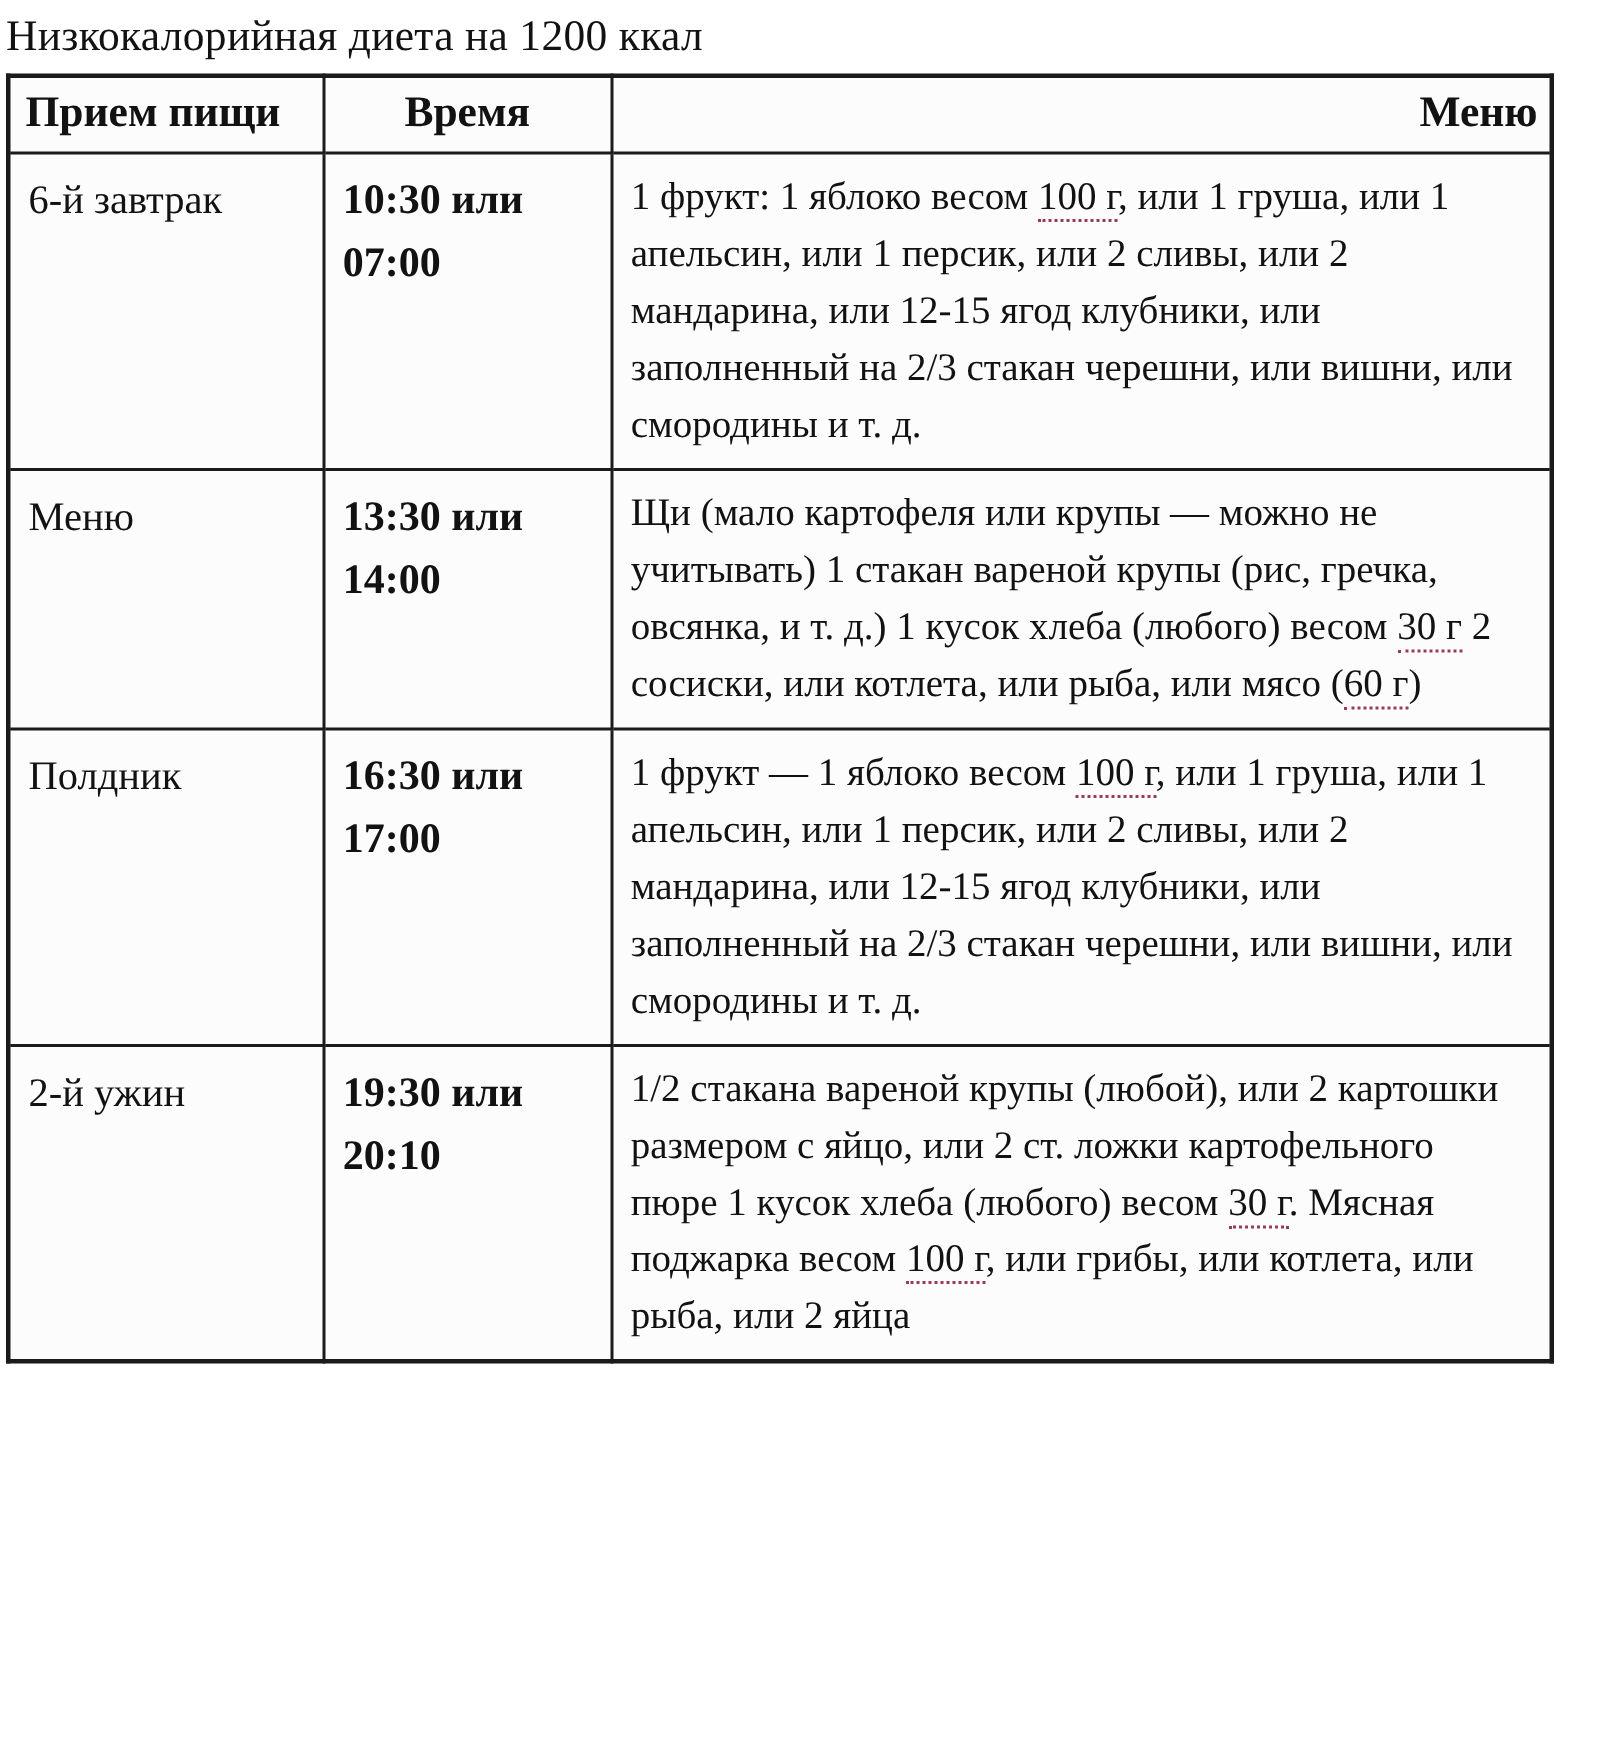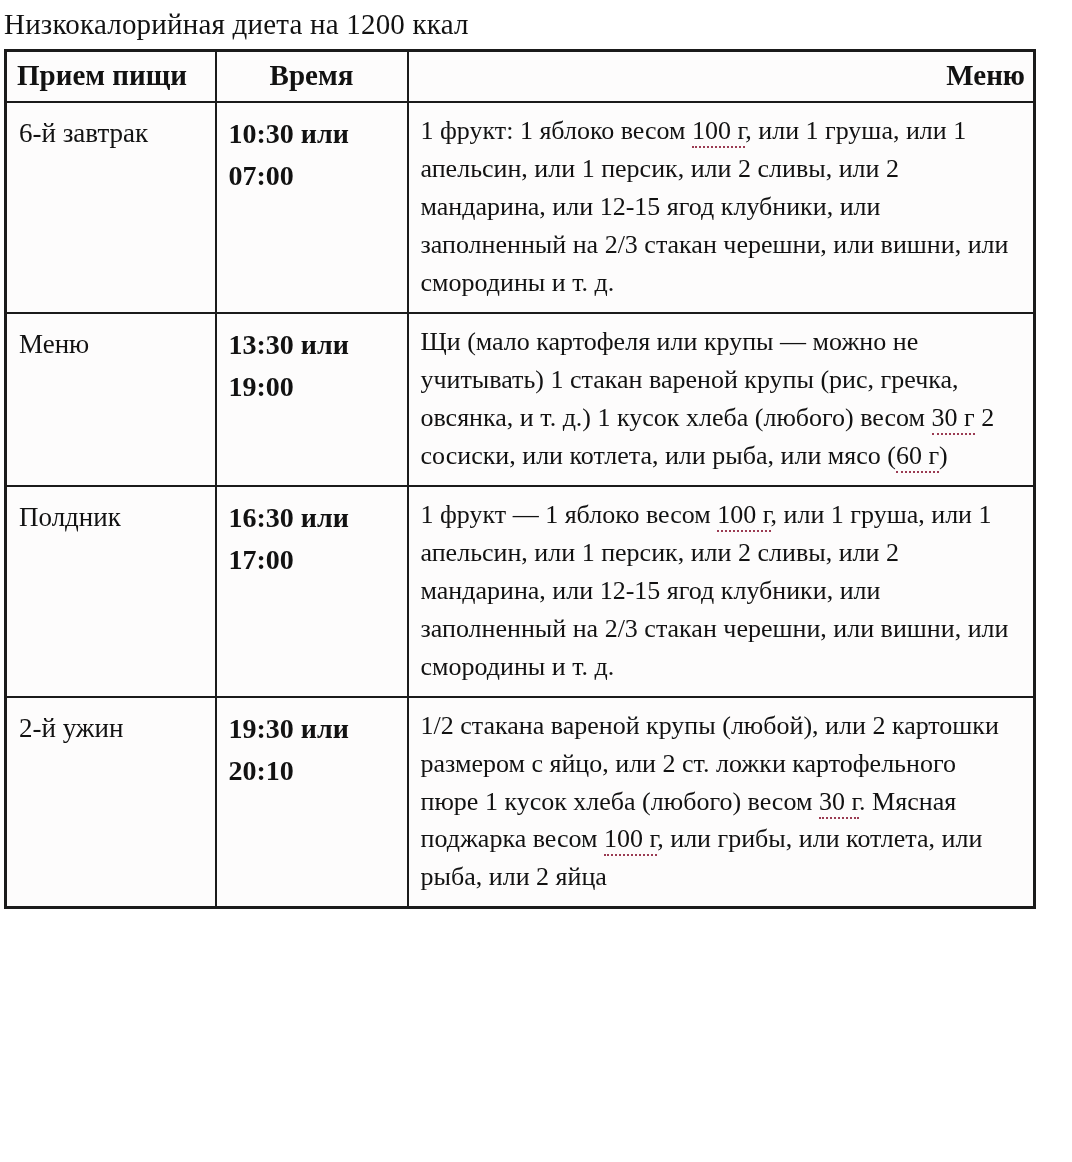--- a/index.html
+++ b/index.html
@@ -92,21 +92,21 @@
       </tr>
     </thead>
     <tbody>
       <tr>
         <td class="meal">6-й завтрак</td>
         <td class="time">10:30 или 07:00</td>
         <td class="menu">1 фрукт: 1 яблоко весом <span class="sq">100 г</span>, или 1 груша, или 1 апельсин, или 1 персик, или 2 сливы, или 2 мандарина, или 12-15 ягод клубники, или заполненный на 2/3 стакан черешни, или вишни, или смородины и т. д.</td>
       </tr>
       <tr>
         <td class="meal">Меню</td>
-        <td class="time">13:30 или 19:00</td>
+        <td class="time">13:30 или 14:00</td>
         <td class="menu">Щи (мало картофеля или крупы — можно не учитывать) 1 стакан вареной крупы (рис, гречка, овсянка, и т. д.) 1 кусок хлеба (любого) весом <span class="sq">30 г</span> 2 сосиски, или котлета, или рыба, или мясо (<span class="sq">60 г</span>)</td>
       </tr>
       <tr>
         <td class="meal">Полдник</td>
         <td class="time">16:30 или 17:00</td>
         <td class="menu">1 фрукт — 1 яблоко весом <span class="sq">100 г</span>, или 1 груша, или 1 апельсин, или 1 персик, или 2 сливы, или 2 мандарина, или 12-15 ягод клубники, или заполненный на 2/3 стакан черешни, или вишни, или смородины и т. д.</td>
       </tr>
       <tr>
         <td class="meal">2-й ужин</td>
         <td class="time">19:30 или 20:10</td>

